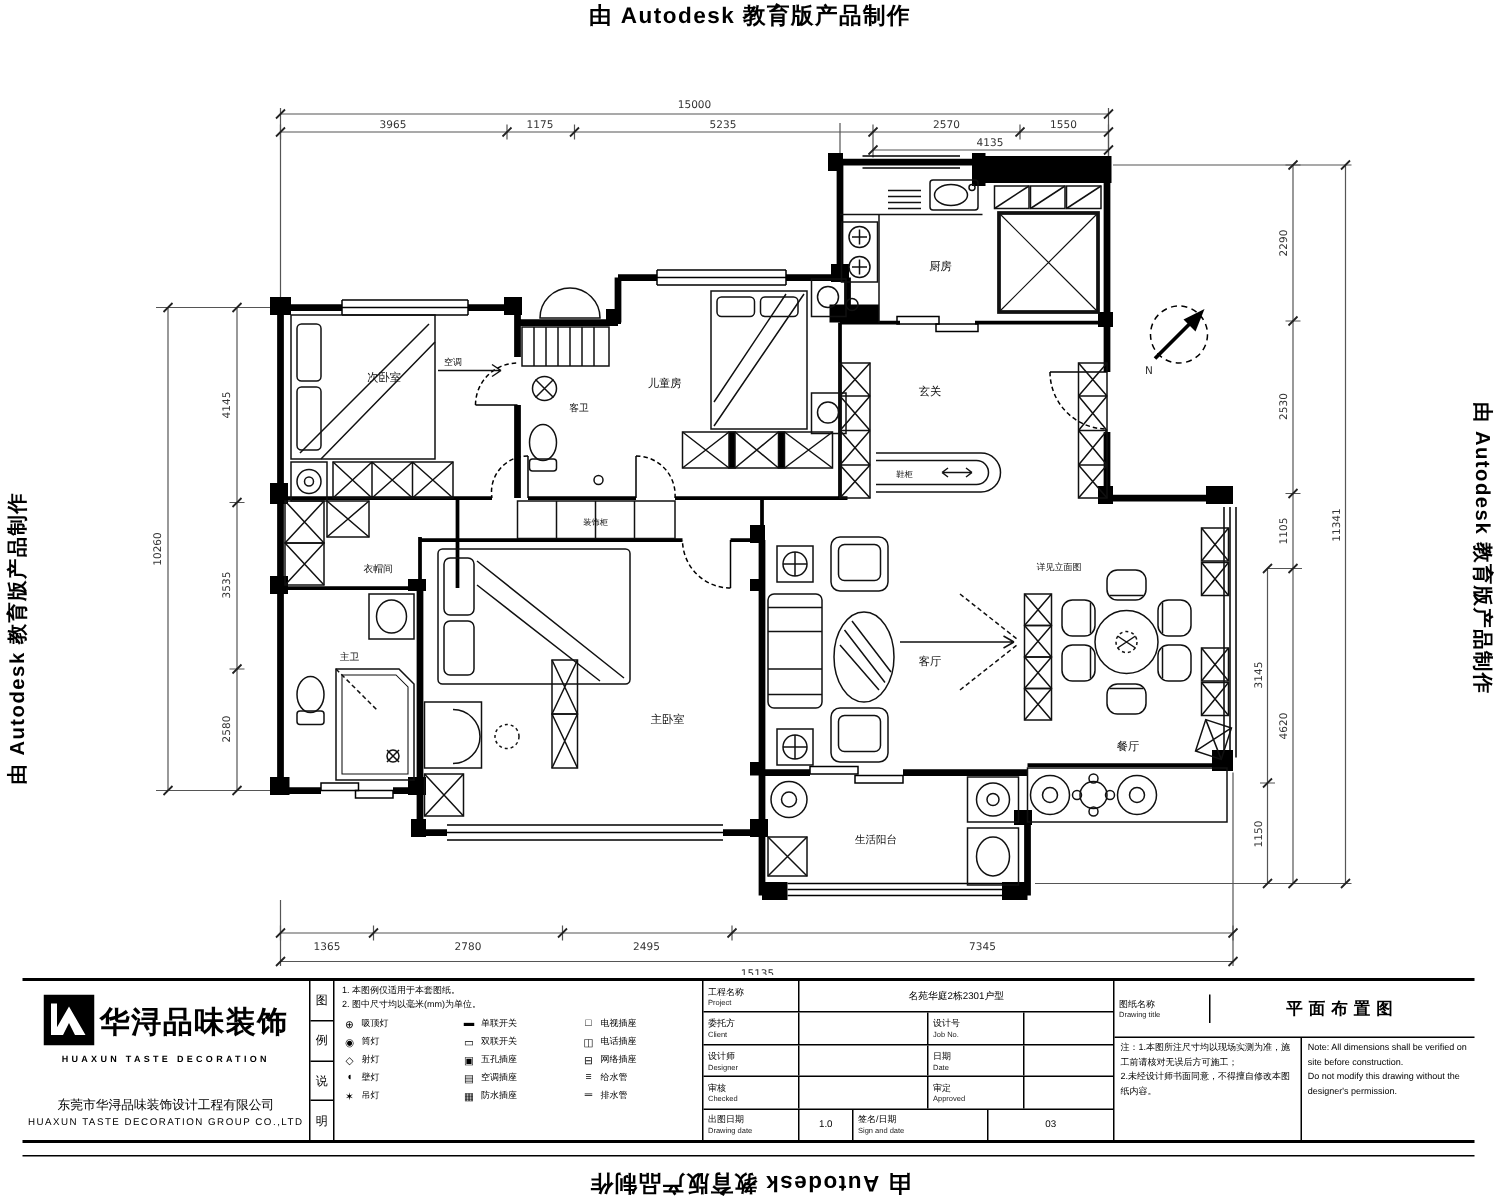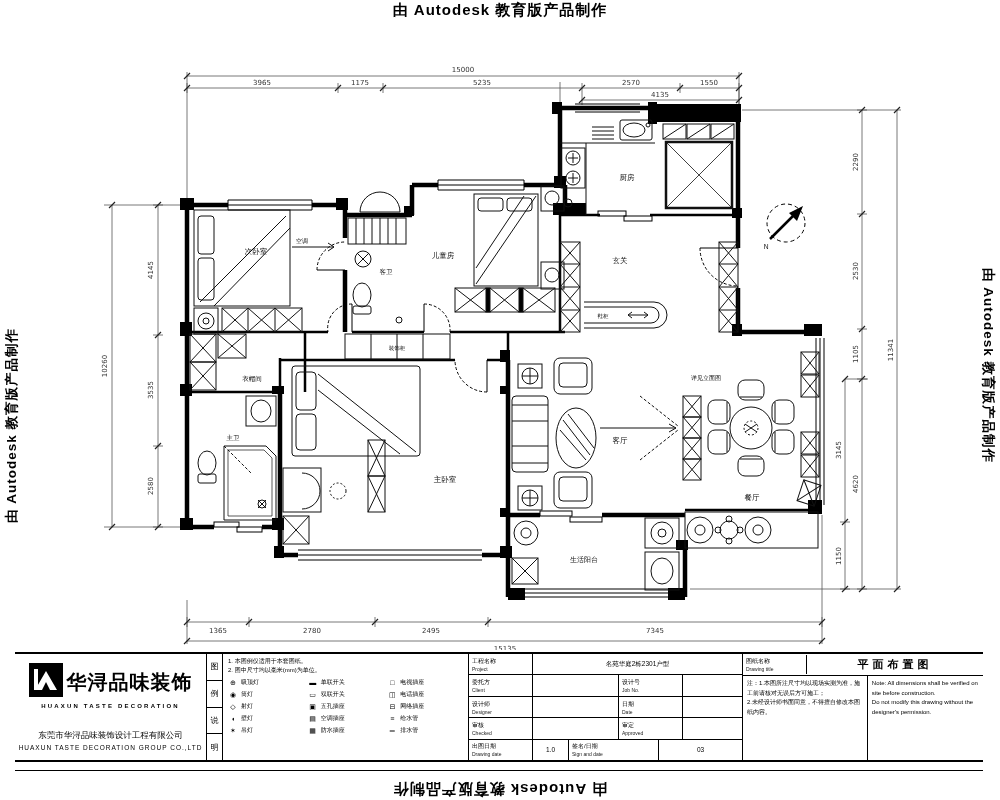--- a/index.html
+++ b/index.html
@@ -40,21 +40,21 @@
   .frow{display:flex;flex:1;border-bottom:1px solid #000;}
   .frow:last-child{border-bottom:none;}
   .fcell{border-right:1px solid #000;padding:1px 3px;display:flex;flex-direction:column;justify-content:center;overflow:hidden;}
   .fcell:last-child{border-right:none;}
   .flabel-cn{font-size:6px;}
   .flabel-en{font-size:5px;color:#222;}
   .fval{font-size:6.5px;display:flex;align-items:center;justify-content:center;}
   .w64{width:64px;} .w86{width:86px;} .w36{width:36px;} .w90{width:90px;}
   .grow{flex:1;}
   .tb-right{flex:1;display:flex;flex-direction:column;font-size:6px;}
-  .trow-title{height:22px;display:flex;border-bottom:1px solid #000;align-items:center;}
+  .trow-title{height:38px;display:flex;border-bottom:1px solid #000;align-items:center;}
   .ttl-label{width:64px;border-right:1px solid #000;padding:2px 3px;display:flex;flex-direction:column;justify-content:center;}
   .ttl-val{flex:1;display:flex;align-items:center;justify-content:center;font-size:11px;font-weight:bold;letter-spacing:4px;}
   .trow-notes{flex:1;display:flex;}
   .notes-cn{width:52%;border-right:1px solid #000;padding:3px 4px;line-height:1.6;}
   .notes-en{flex:1;padding:3px 4px;line-height:1.6;}
 </style>
 </head>
 <body>
 
 <div class="wm wm-top">由 Autodesk 教育版产品制作</div>

